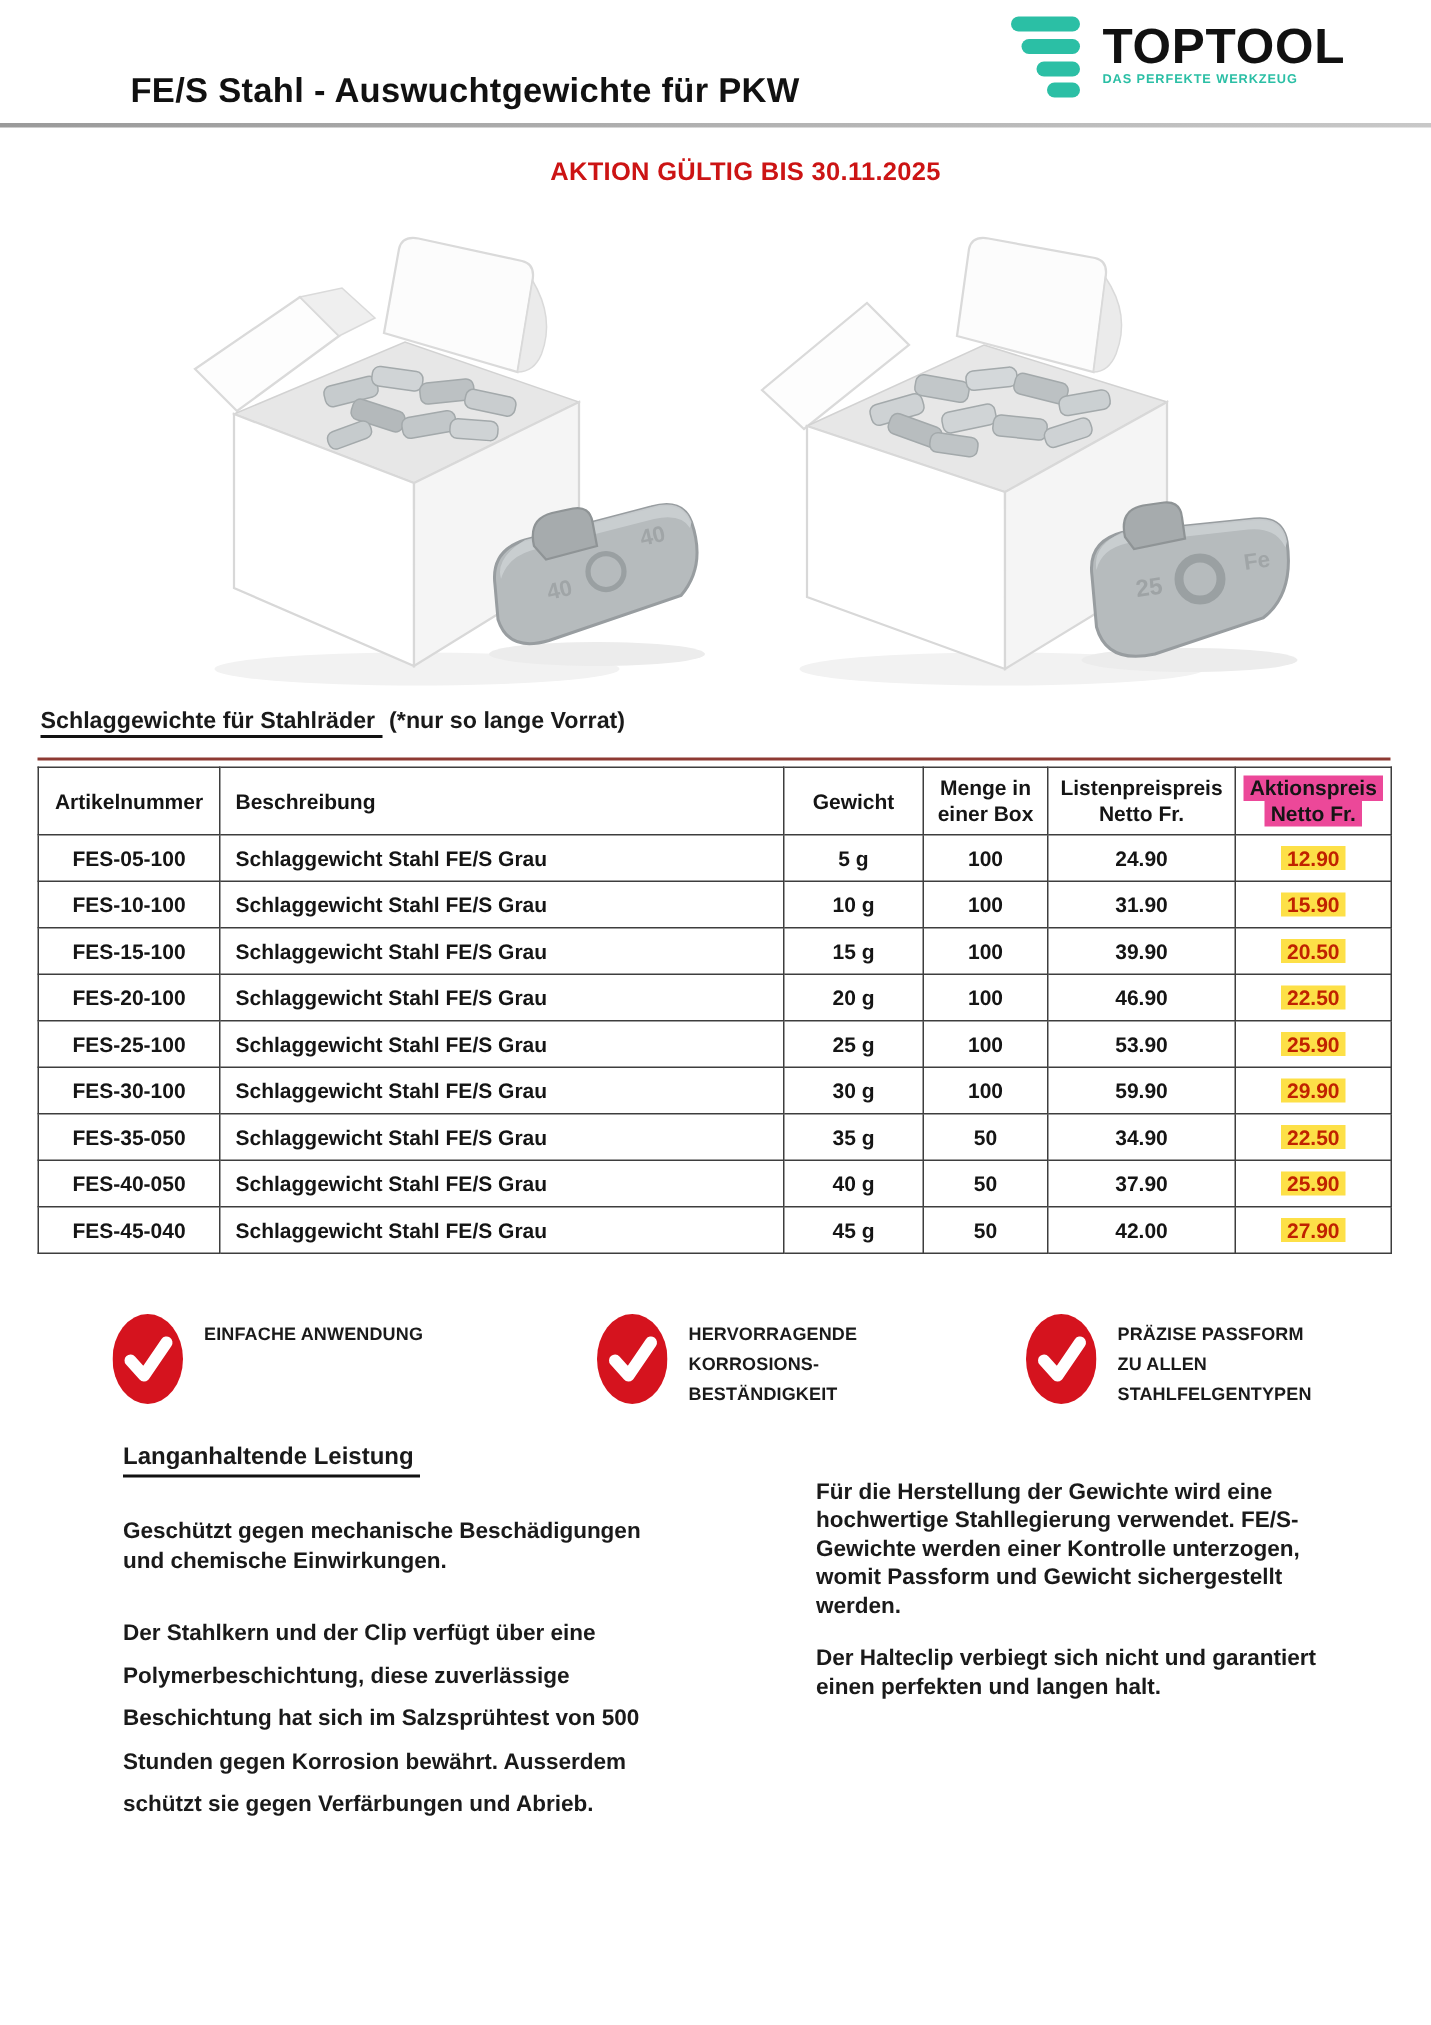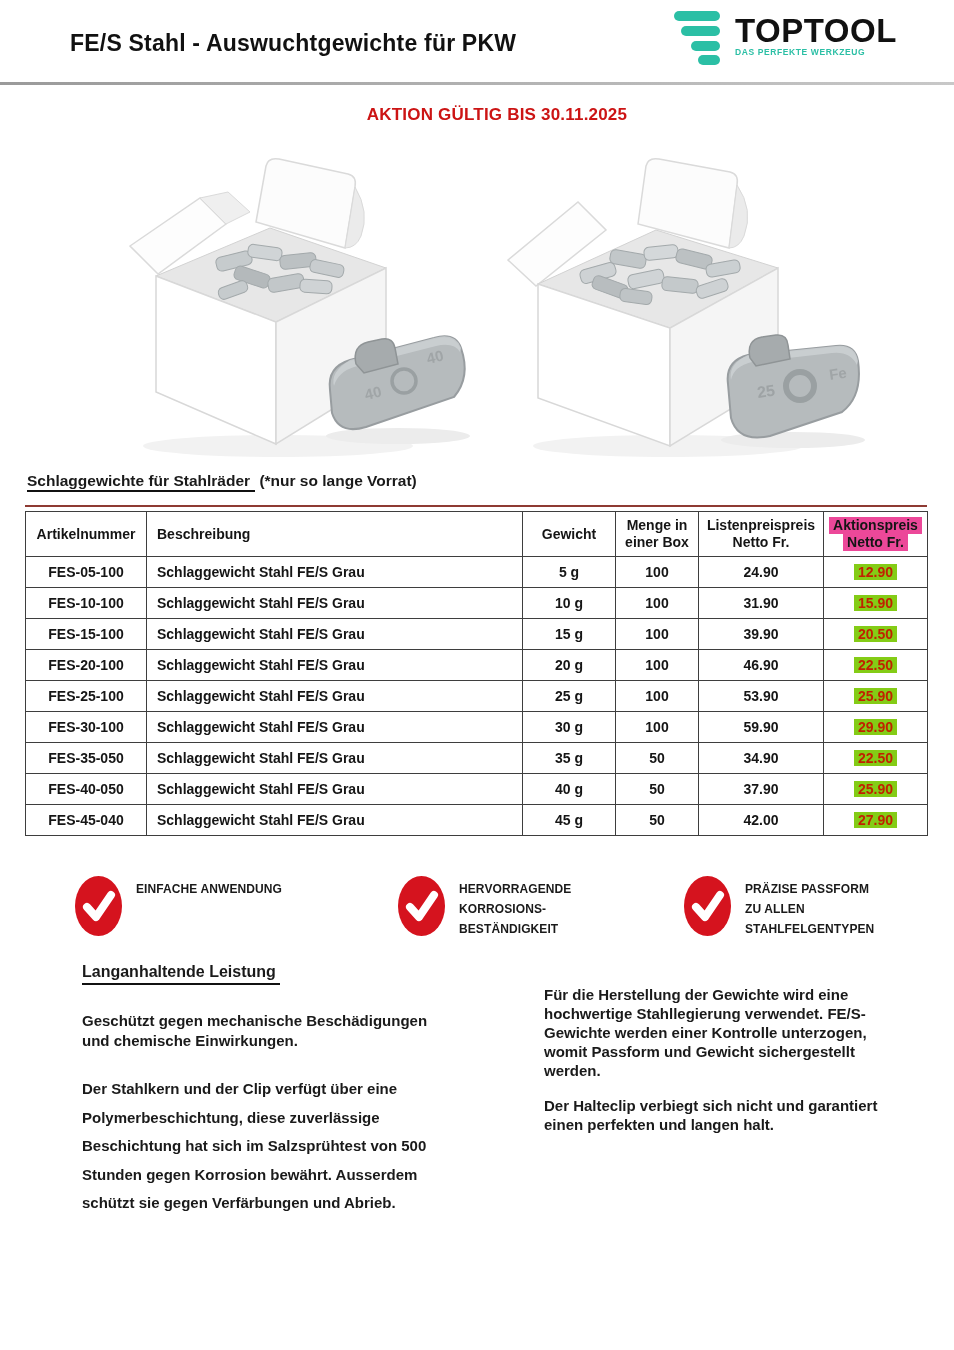--- a/index.html
+++ b/index.html
@@ -11,21 +11,21 @@
     background: #ffffff;
     font-family: "Liberation Sans", sans-serif;
     color: #1a1a1a;
     overflow: hidden;
   }
 
   
   .page-title {
     position: absolute;
     left: 70px; top: 30px;
-    margin: 0;
+    margin: 17px;
     font-size: 23px;
     font-weight: bold;
     letter-spacing: 0.2px;
     color: #111;
   }
   .logo { position: absolute; left: 674px; top: 11px; }
   .logo-mark { position: absolute; left: 0; top: 0; width: 46px; height: 56px; }
   .logo-mark .bar { position: absolute; right: 0; height: 10px; border-radius: 5px; }
   .logo-mark .b1 { top: 0;  width: 46px; }
   .logo-mark .b2 { top: 15px; width: 39px; }
@@ -61,21 +61,21 @@
   table.price-table th, table.price-table td {
     border: 1.5px solid #3e3e3e;
     font-size: 14px; font-weight: bold; color: #151515;
     text-align: center; vertical-align: middle;
     padding: 0 4px;
   }
   table.price-table th { height: 45px; line-height: 17px; }
   table.price-table td { height: 31px; }
   table.price-table th.left, table.price-table td.left { text-align: left; padding-left: 10px; }
   .hl { background: #ec4899; padding: 0 4px; display: inline-block; }
-  td .price-hl { background: #84cc16; color: #c02200; padding: 0 4px; display: inline-block; }
+  td .price-hl { background: #fde047; color: #c02200; padding: 0 4px; display: inline-block; }
 
   
   .features { position: absolute; left: 75px; top: 876px; width: 872px; display: flex; }
   .feature { display: flex; }
   .feature.f1 { width: 323px; }
   .feature.f2 { width: 286px; }
   .feature.f3 { flex: 1; }
   .check-badge { width: 47px; height: 60px; flex: 0 0 47px; margin-right: 14px; }
   .feature-text { padding-top: 3px; font-size: 12px; font-weight: bold; line-height: 20px; letter-spacing: 0.1px; }
   .feature-text span { display: block; white-space: nowrap; }

